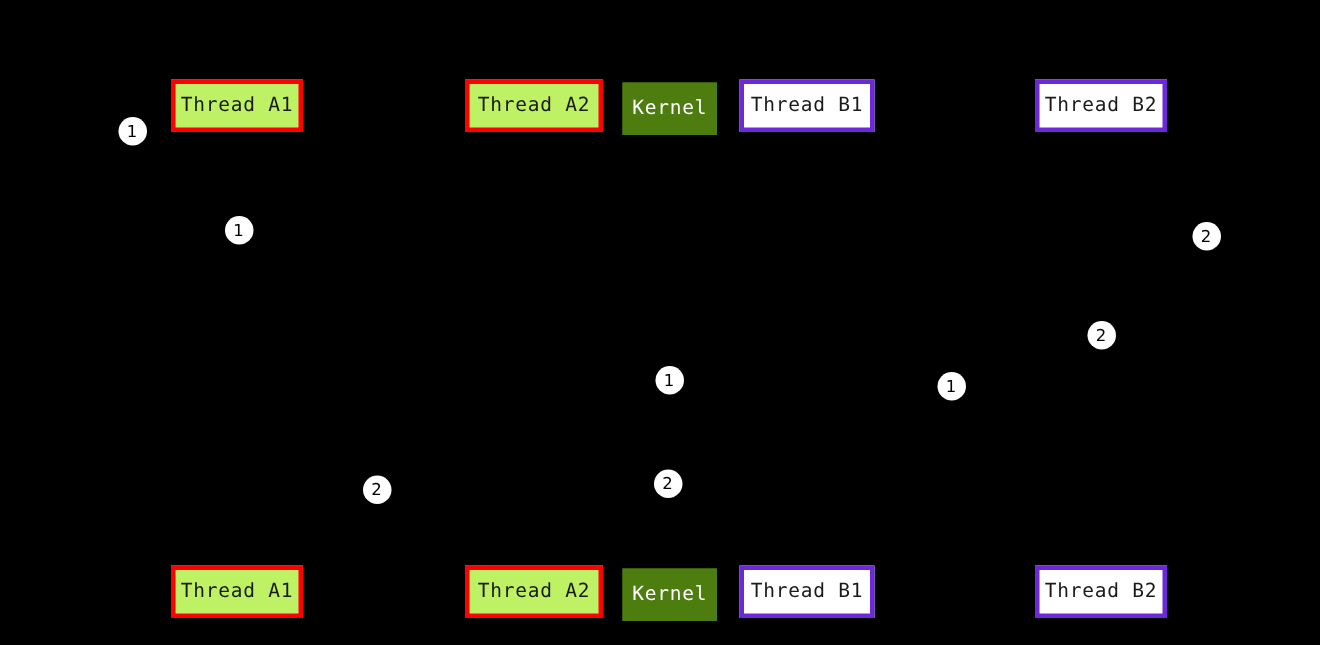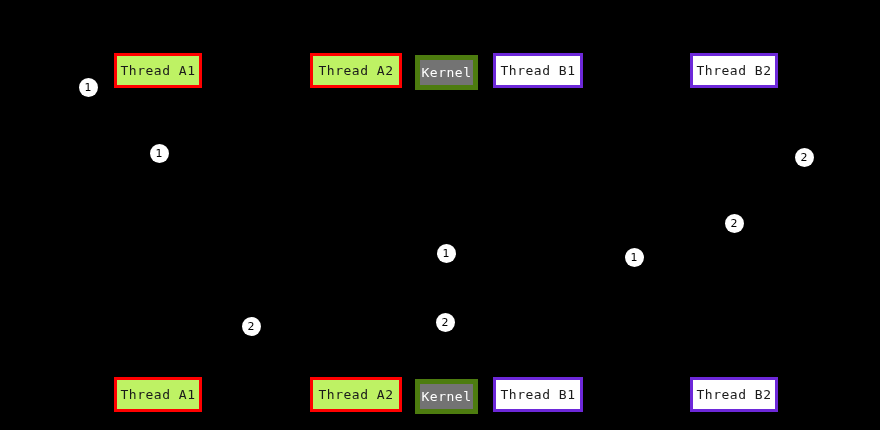--- a/index.html
+++ b/index.html
@@ -33,22 +33,22 @@
     background: #bef264;
     border: 3px solid #ff0000;
     color: #1a1a1a;
   }
   .participant.blue {
     background: #ffffff;
     border: 3px solid #6d28d9;
     color: #1a1a1a;
   }
   .participant.kernel {
-    background: #737373;
-    border: 5px solid #4d7c0f;
+    background: #4d7c0f;
+    border: 1px solid #4d7c0f;
     color: #ffffff;
   }
 
   
   .lifeline {
     position: absolute;
     width: 1px;
     background: #000000;
     top: 88px;
     height: 289px;

